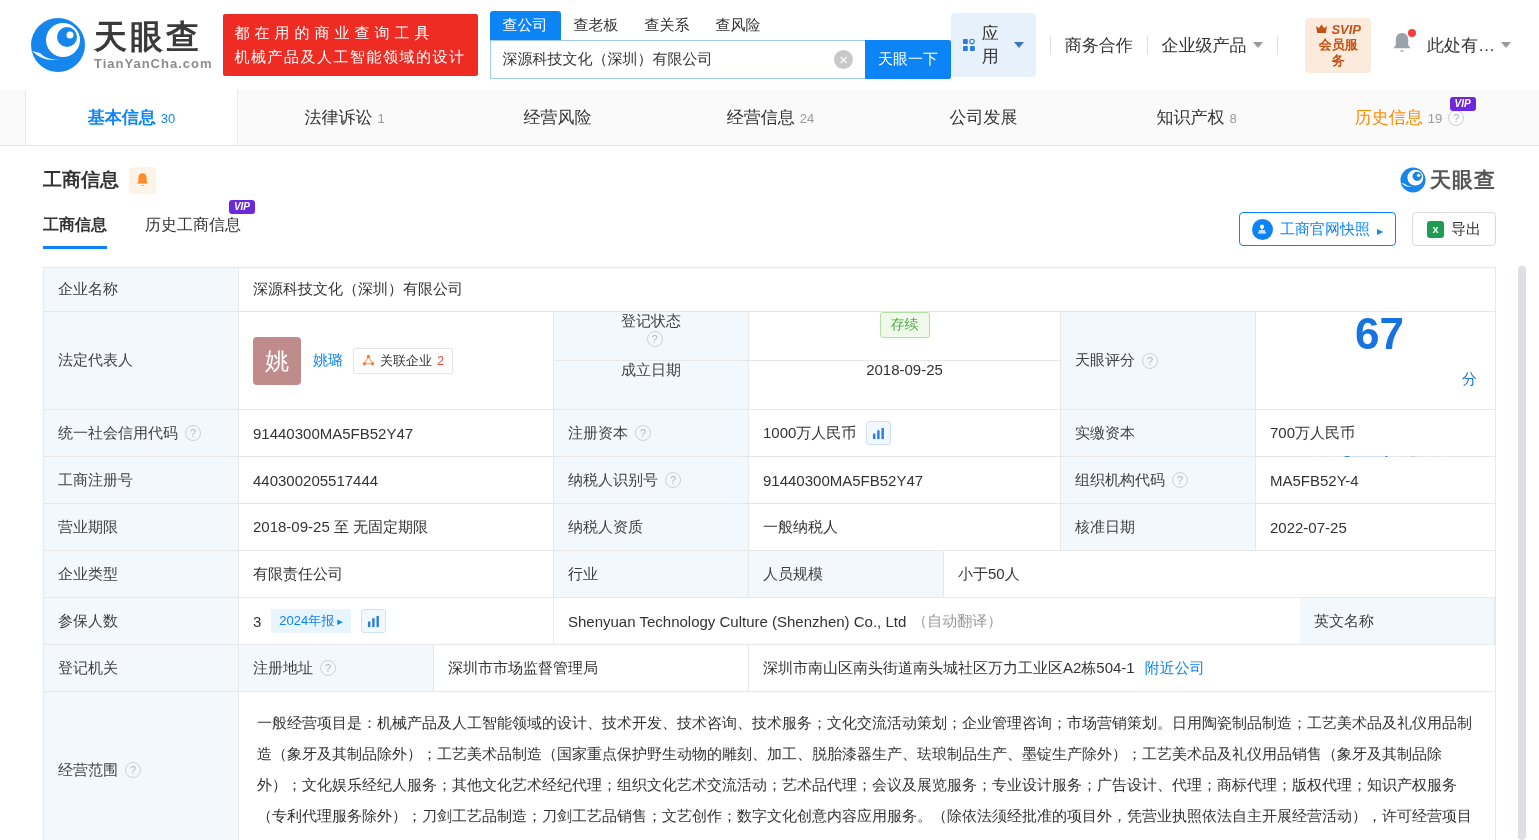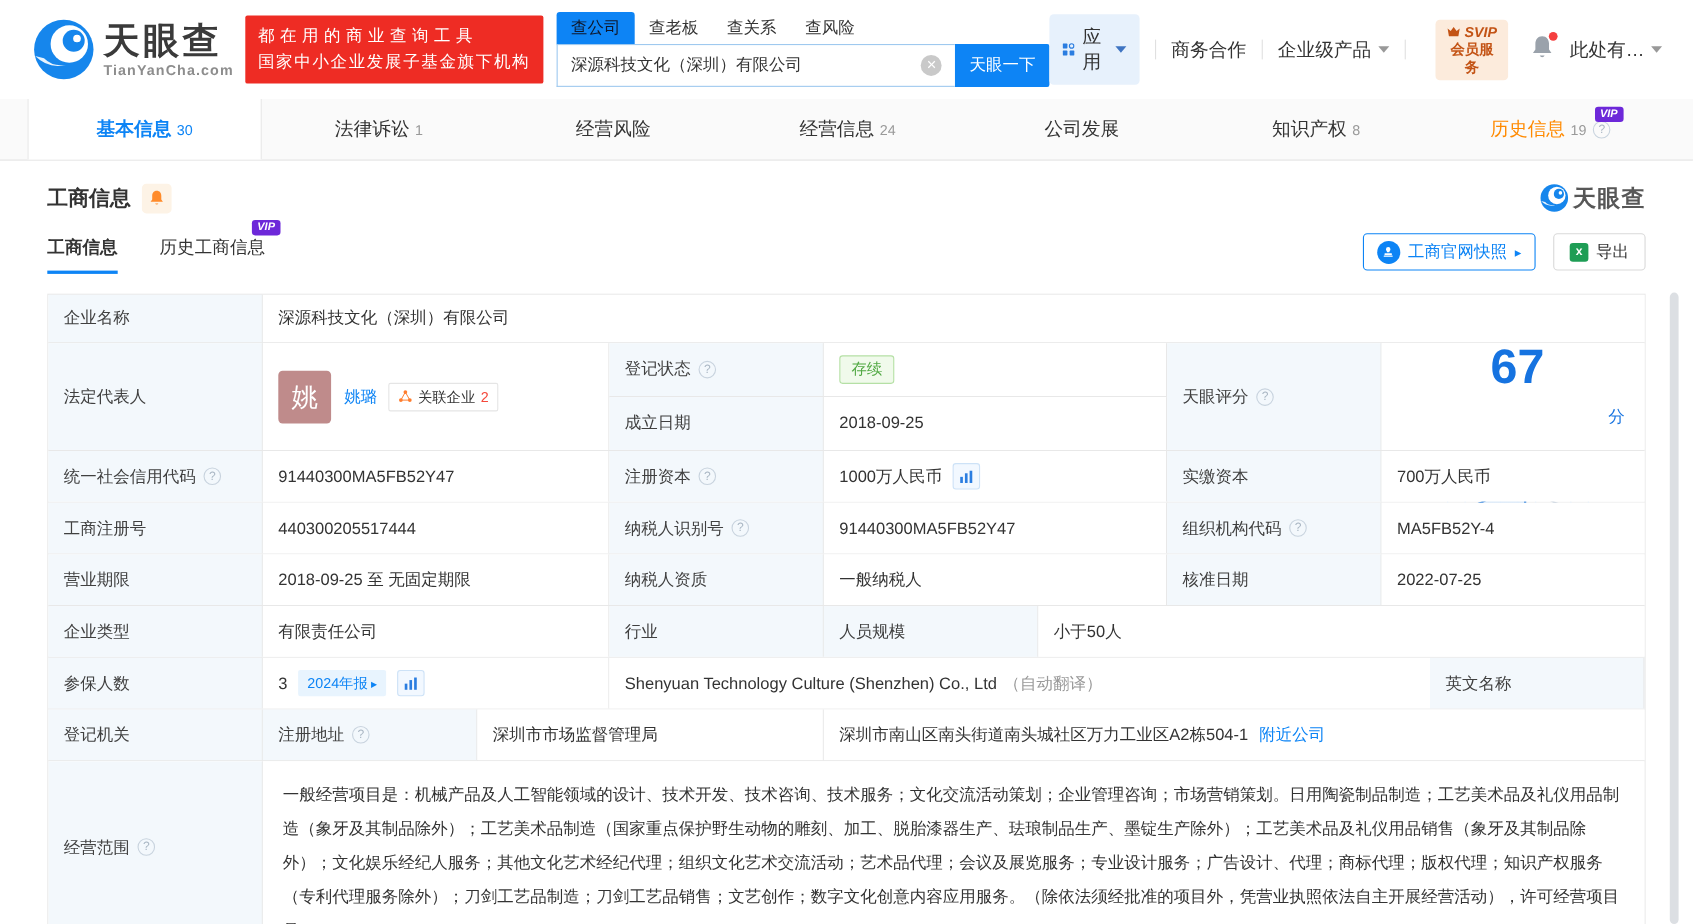--- a/index.html
+++ b/index.html
@@ -13,21 +13,21 @@
   .logo-swirl { width:56px; height:56px; display:block; }
   .logo-txt { margin-left:8px; }
   .logo-brand { font-size:33px; font-weight:bold; color:#3a3a3a; letter-spacing:3px; line-height:34px; }
   .logo-domain { font-size:13px; font-weight:bold; color:#8d8d8d; letter-spacing:1px; margin-top:2px; }
   .slogan { margin-left:10px; background:#ee2c24; color:#fff; padding:7px 12px; border-radius:2px; }
   .slogan .l1 { font-size:15px; letter-spacing:5px; line-height:24px; white-space:nowrap; }
   .slogan .l2 { font-size:15px; letter-spacing:1.5px; line-height:24px; white-space:nowrap; }
   .search-area { margin-left:12px; width:478px; }
   .search-tabs { display:flex; align-items:flex-end; height:29px; }
   .search-tab { font-size:15px; color:#333; padding:5px 13px; cursor:pointer; }
-  .search-tab.active { background:#0d84f5; color:#0f172a; border-radius:3px 3px 0 0; }
+  .search-tab.active { background:#0d84f5; color:#ffffff; border-radius:3px 3px 0 0; }
   .search-box { display:flex; height:39px; }
   .search-input-wrap { position:relative; flex:1; }
   .search-input { width:100%; height:39px; border:1px solid #9fc9ef; border-right:none; padding:0 36px 0 12px;
     font-size:15px; color:#333; outline:none; font-family:inherit; }
   .clear-icon { position:absolute; right:12px; top:10px; width:19px; height:19px; border-radius:50%;
     background:#c9c9c9; color:#fff; font-size:12px; display:flex; align-items:center; justify-content:center; cursor:pointer; }
   .clear-icon::after{ content:"×"; font-size:15px; line-height:1; }
   .search-btn { width:86px; background:#0d84f5; color:#fff; font-size:15px; border:none; cursor:pointer;
     border-radius:0 2px 2px 0; font-family:inherit; }
   .hdr-right { margin-left:auto; display:flex; align-items:center; }
@@ -97,21 +97,21 @@
   .c.last { border-right:none; }
   .lb { background:#f3f8fc; color:#404040; }
   .lb .q-icon { margin-left:7px; }
   .vl { background:#fff; color:#333; }
   .w1{width:195px;flex:none;} .w2{width:315px;flex:none;} .w3{width:195px;flex:none;}
   .w4{width:312px;flex:none;} .w5{width:195px;flex:none;} .grow{flex:1;}
   .h44{height:44px;} .h47{height:47px;} .h98{height:98px;}
   .mid { width:507px; flex:none; display:flex; flex-direction:column; }
   .mrow { display:flex; height:49px; }
   .mrow:first-child { border-bottom:1px solid #e8e8e8; }
-  .mrow .c { height:100%; }
+  .mrow .c { height:100%;flex-direction:column; }
   .link { color:#0d84f5; cursor:pointer; }
   .avatar { width:48px; height:48px; background:#bf8b8b; border-radius:4px; color:#fff; font-size:24px;
     display:flex; align-items:center; justify-content:center; cursor:pointer; flex:none; }
   .rep-name { margin-left:12px; font-size:15px; }
   .rel-badge { margin-left:10px; border:1px solid #e5e5e5; border-radius:2px; padding:3px 8px;
     display:flex; align-items:center; gap:5px; font-size:13px; color:#333; cursor:pointer; background:#fff; }
   .rel-badge .num { color:#f5483b; }
   .status-badge { background:#f0faeb; border:1px solid #b5e0a5; color:#52a945; border-radius:3px;
     padding:3px 10px; font-size:14px; }
   .score-cell { gap:14px; padding-left:22px; cursor:pointer;flex-direction:column; }
@@ -148,21 +148,21 @@
         <path d="M2 34 Q14 46 30 42 Q18 44 10 36 Z" fill="#ffffff" opacity="0.9"></path>
       </svg>
       <div class="logo-txt">
         <div class="logo-brand">天眼查</div>
         <div class="logo-domain">TianYanCha.com</div>
       </div>
     </div>
 
     <div class="slogan">
       <div class="l1">都在用的商业查询工具</div>
-      <div class="l2">国家中小企业发展子基金旗下机构</div>
+      <div class="l2">机械产品及人工智能领域的设计</div>
     </div>
 
     <div class="search-area">
       <div class="search-tabs">
         <div class="search-tab active">查公司</div>
         <div class="search-tab">查老板</div>
         <div class="search-tab">查关系</div>
         <div class="search-tab">查风险</div>
       </div>
       <div class="search-box">

